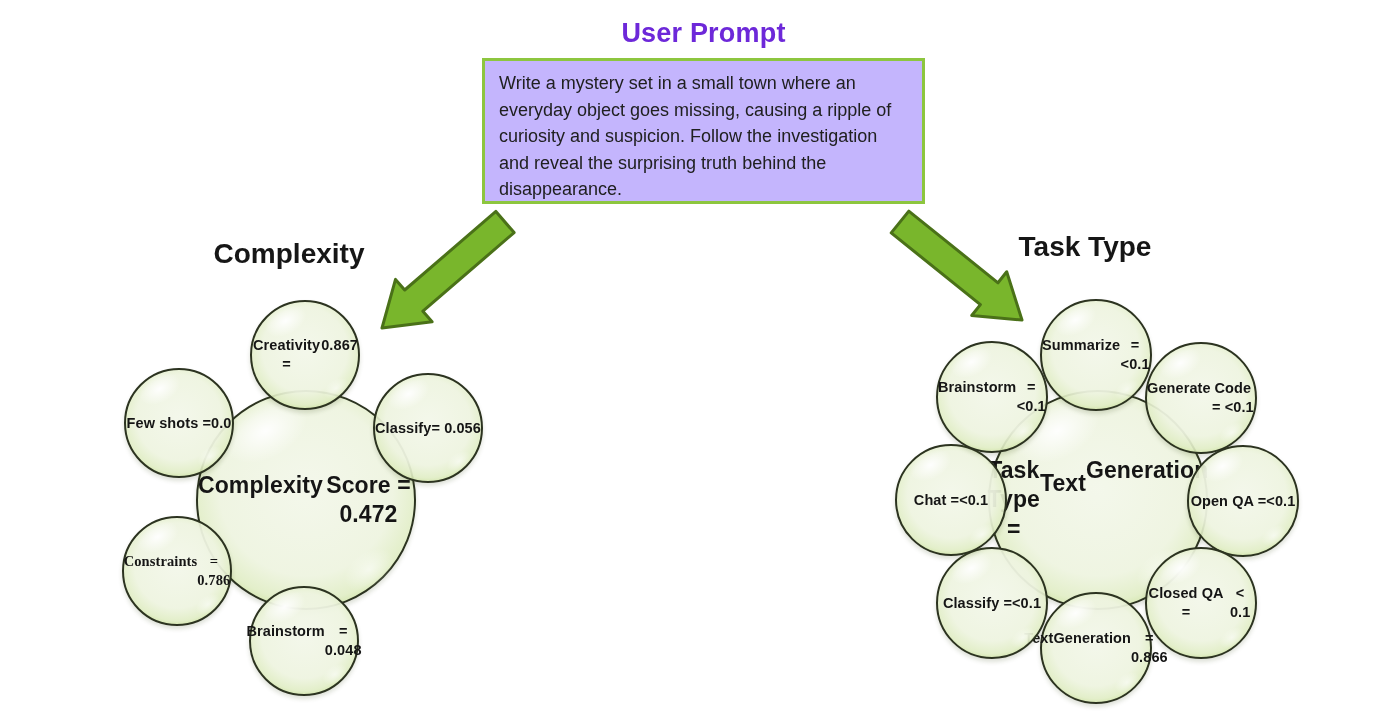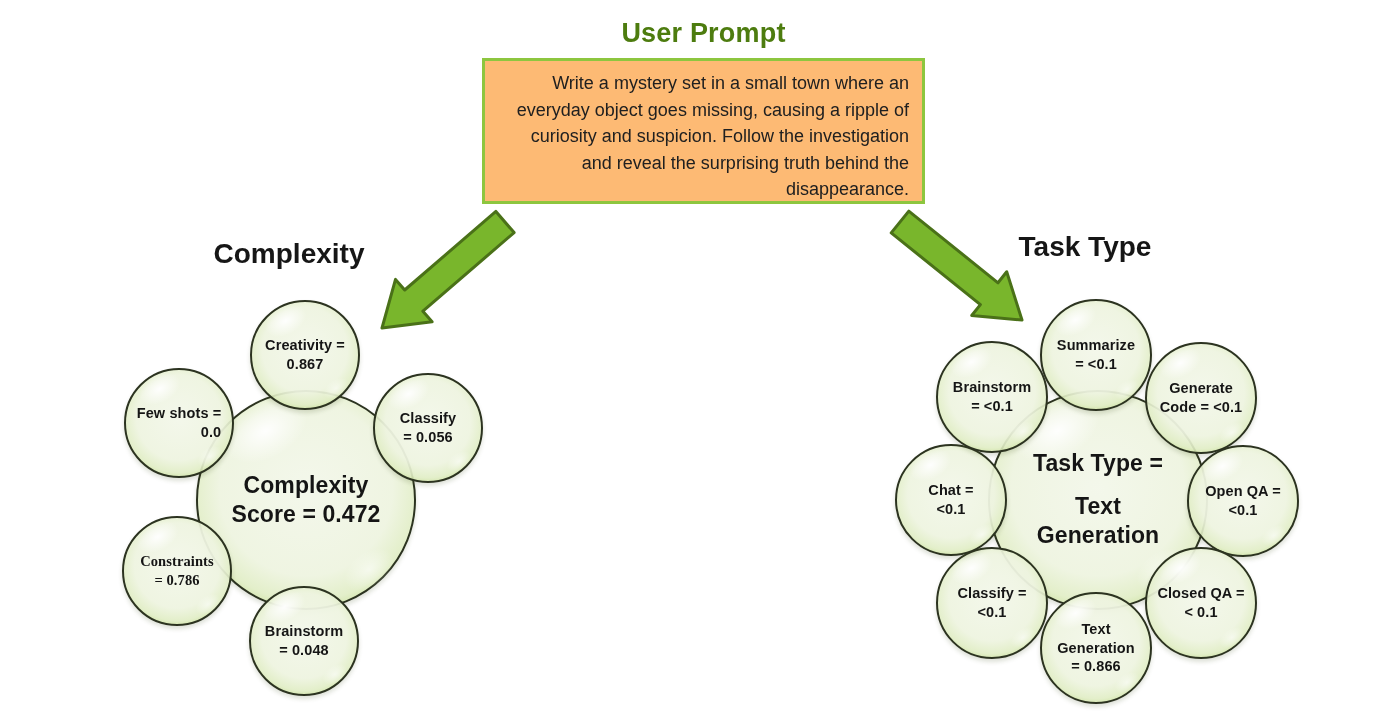--- a/index.html
+++ b/index.html
@@ -25,34 +25,33 @@
 
   .page-title {
     position: absolute;
     left: 482px;
     top: 18px;
     width: 443px;
     text-align: center;
     font-size: 27px;
     font-weight: 600;
     letter-spacing: 0.2px;
-    color: #4d7c0f;
+    color: #6d28d9;
   }
 
   .prompt-box {
     position: absolute;
     left: 482px;
     top: 58px;
     width: 443px;
     height: 146px;
     border: 3px solid var(--accent-green);
-    background: #fdba74;
+    background: #c4b5fd;
     padding: 9px 13px 8px 14px;
     overflow: hidden;
-    text-align: right;
   }
   .prompt-text {
     font-size: 18px;
     line-height: 26.5px;
     font-weight: 500;
     color: #202020;
   }
 
   .arrows-layer {
     position: absolute;
@@ -121,21 +120,21 @@
     transform: rotate(-35deg);
     pointer-events: none;
   }
   .bubble.center { z-index: 2; }
   .bubble.satellite { z-index: 3; }
 
   .bubble-label {
     position: relative;
     z-index: 4;
     display: flex;
-    flex-direction: column;
+    flex-direction: row;
     font-size: 14.5px;
     font-weight: 600;
     line-height: 1.3;
     color: #151515;
     letter-spacing: 0.1px;
   }
   .bubble.center .bubble-label {
     font-size: 23px;
     font-weight: 600;
     line-height: 1.28;

